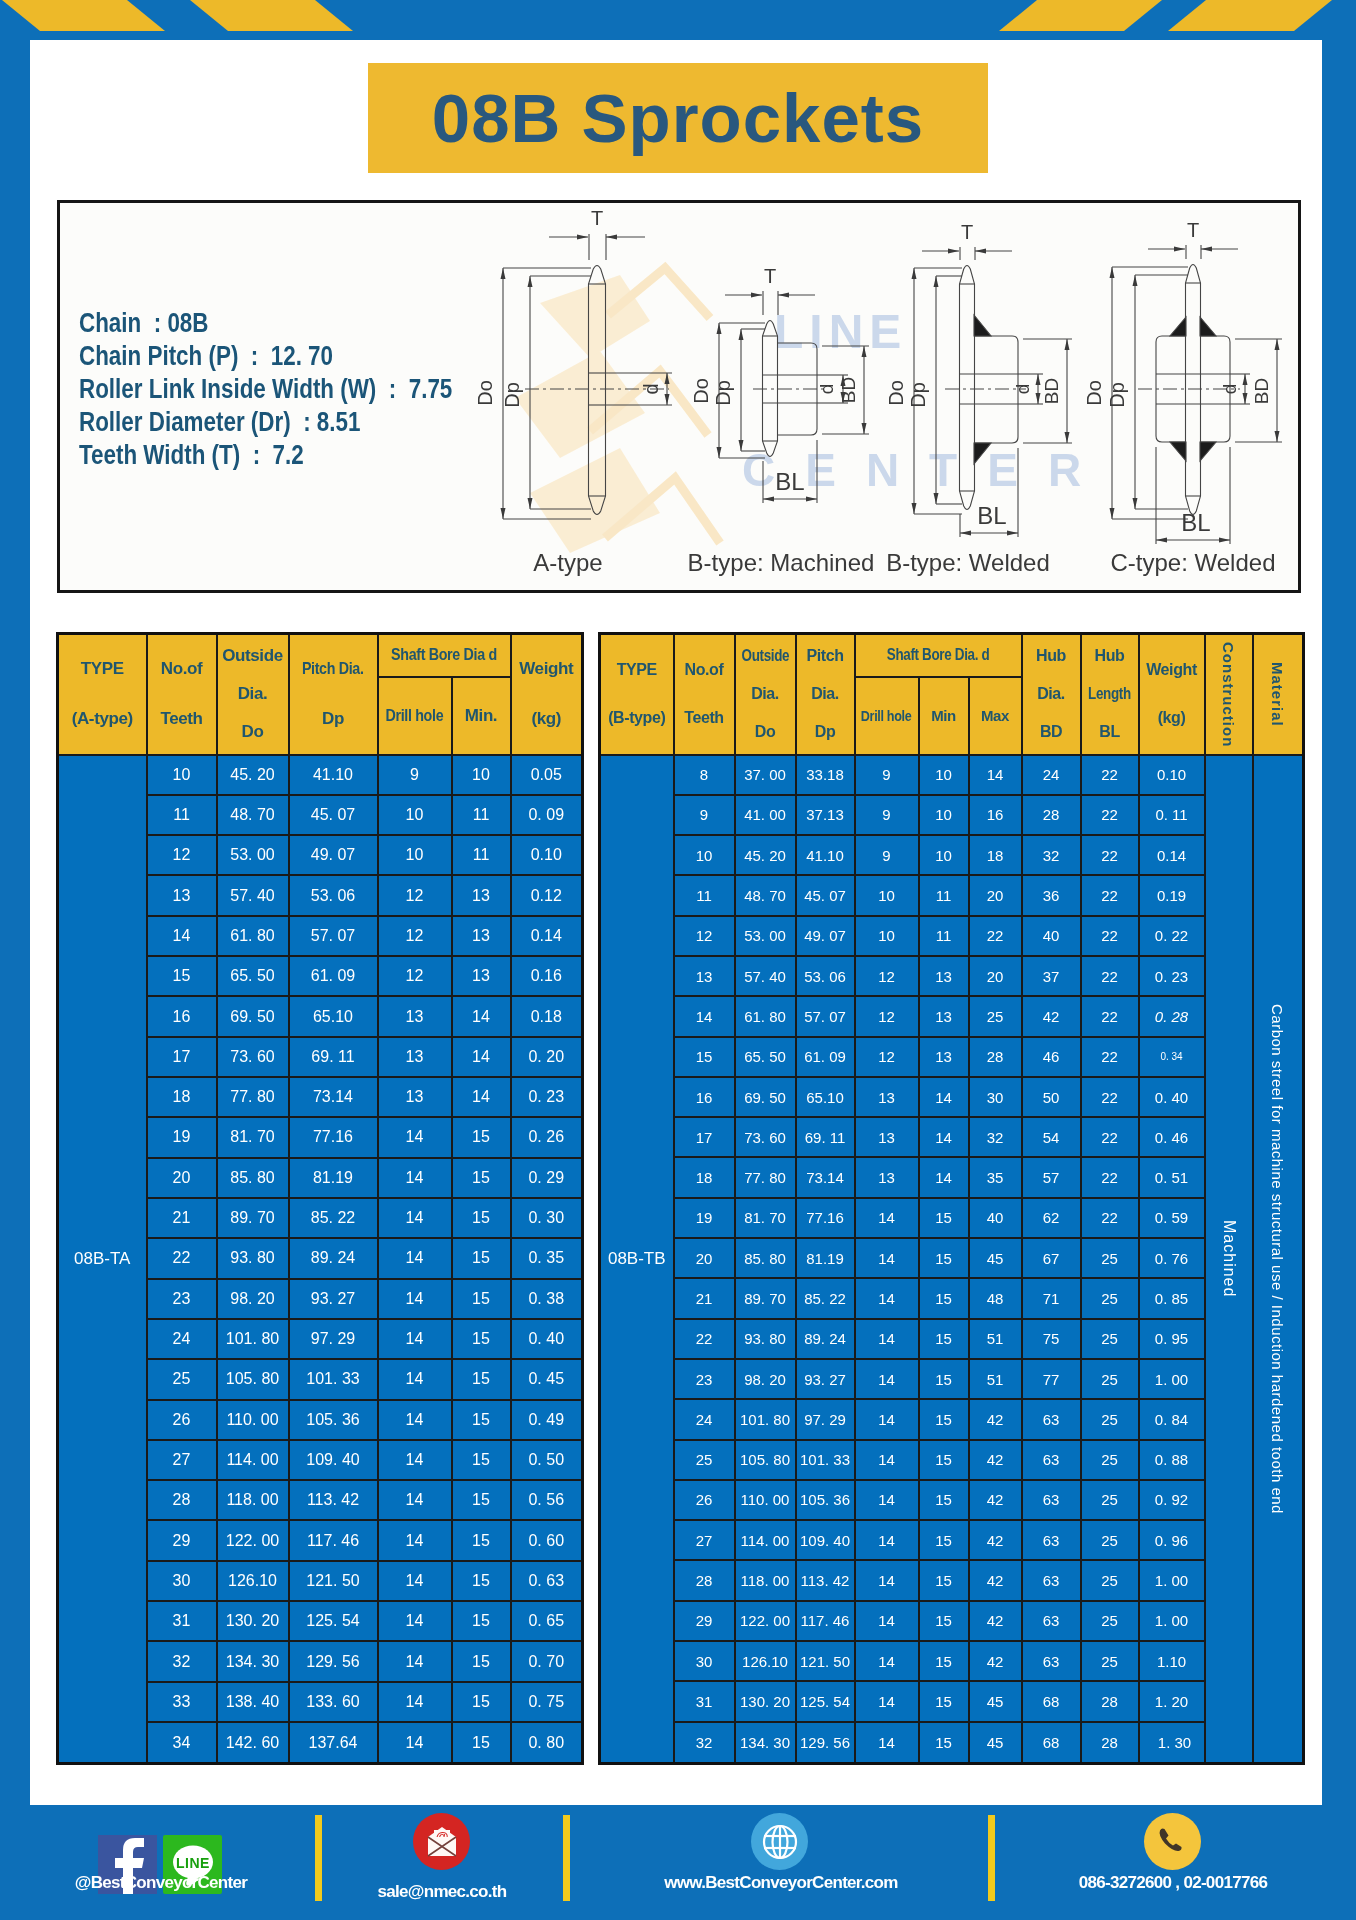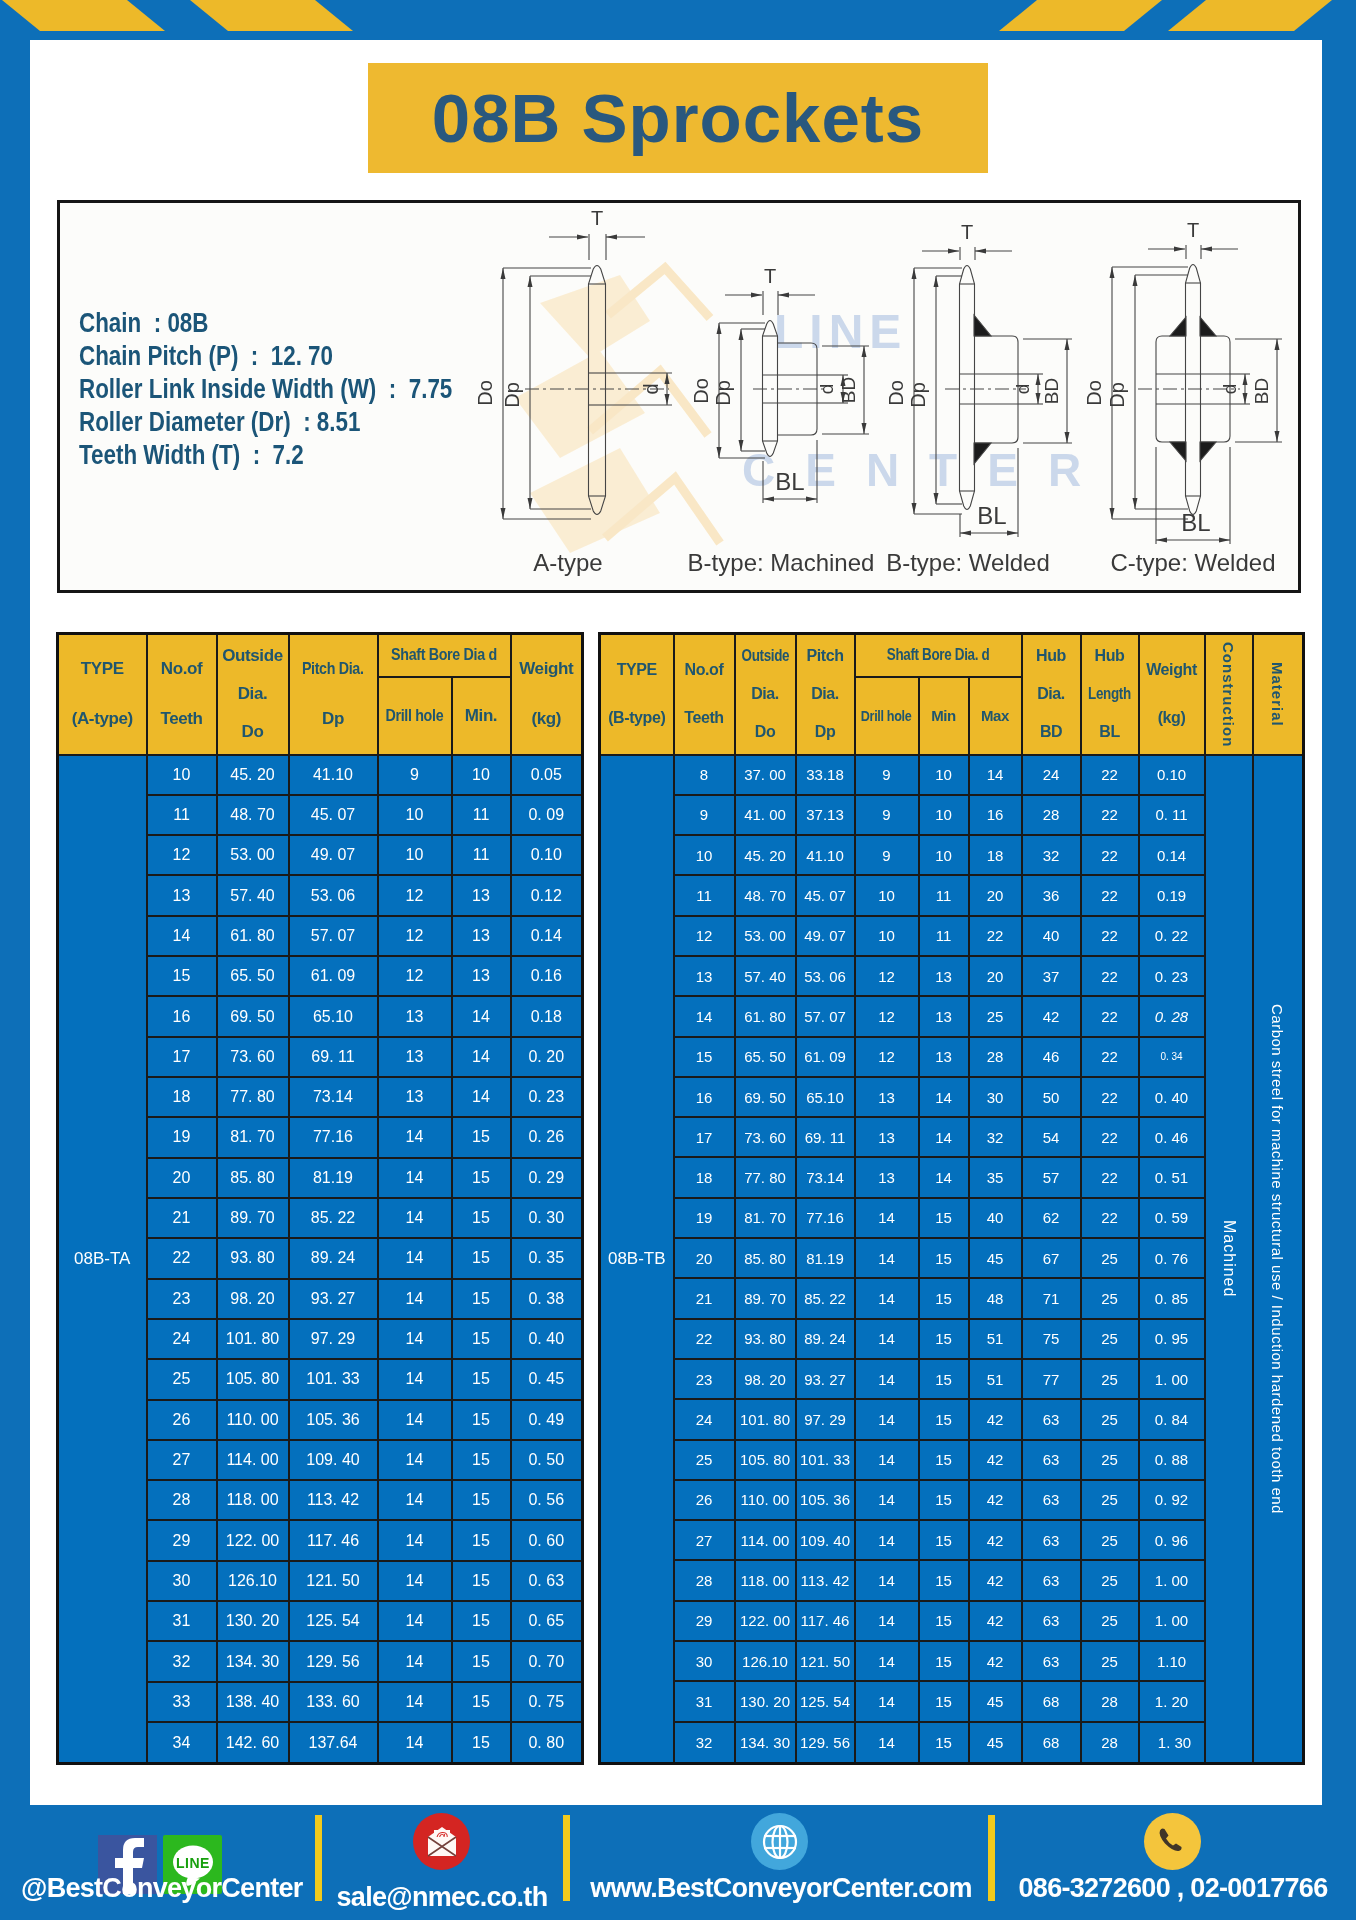--- a/index.html
+++ b/index.html
@@ -11,21 +11,21 @@
 .diagbox{position:absolute;left:57px;top:200px;width:1244px;height:393px;border:3px solid #161616;background:#fcfcfa;overflow:hidden;}
 .specs{position:absolute;left:19px;top:104px;color:#1b5578;font-size:27px;font-weight:bold;line-height:33px;white-space:pre;transform:scaleX(0.83);transform-origin:left top;}
 .wmtext{position:absolute;color:rgba(137,168,214,0.42);font-weight:bold;letter-spacing:18px;font-size:60px;}
 table{border-collapse:collapse;table-layout:fixed;position:absolute;}
 td,th{border:2px solid #1a1a1a;text-align:center;vertical-align:middle;padding:0;}
 th{background:#edb929;color:#20566e;font-weight:bold;font-size:17px;letter-spacing:-0.4px;}
 td{background:#0470bd;color:#ffffff;font-size:16px;}
 .tbl-outer{border:3px solid #111;}
 .vtext{writing-mode:vertical-rl;letter-spacing:1px;}
 .cz{display:inline-block;transform:scaleX(0.84);transform-origin:center;white-space:nowrap;}
-.foot{position:absolute;color:#ffffff;font-weight:bold;font-size:27px;white-space:nowrap;text-align:center;letter-spacing:-0.7px;}
+.foot{position:absolute;color:#ffffff;font-weight:bold;font-size:17px;white-space:nowrap;text-align:center;letter-spacing:-0.7px;}
 .divider{position:absolute;width:7px;height:86px;background:#f2ca1c;top:1815px;}
 .icon{position:absolute;top:1835px;}
 </style></head>
 <body>
 <div class="white"></div>
 <div class="topbar">
     <div class="stripe" style="left:2px;width:125px;transform:skewX(50.8deg);transform-origin:top left;"></div>
     <div class="stripe" style="left:190px;width:125px;transform:skewX(50.8deg);transform-origin:top left;"></div>
     <div class="stripe" style="left:1037px;width:125px;transform:skewX(-50.8deg);transform-origin:top left;"></div>
     <div class="stripe" style="left:1206px;width:126px;transform:skewX(-50.8deg);transform-origin:top left;"></div>

